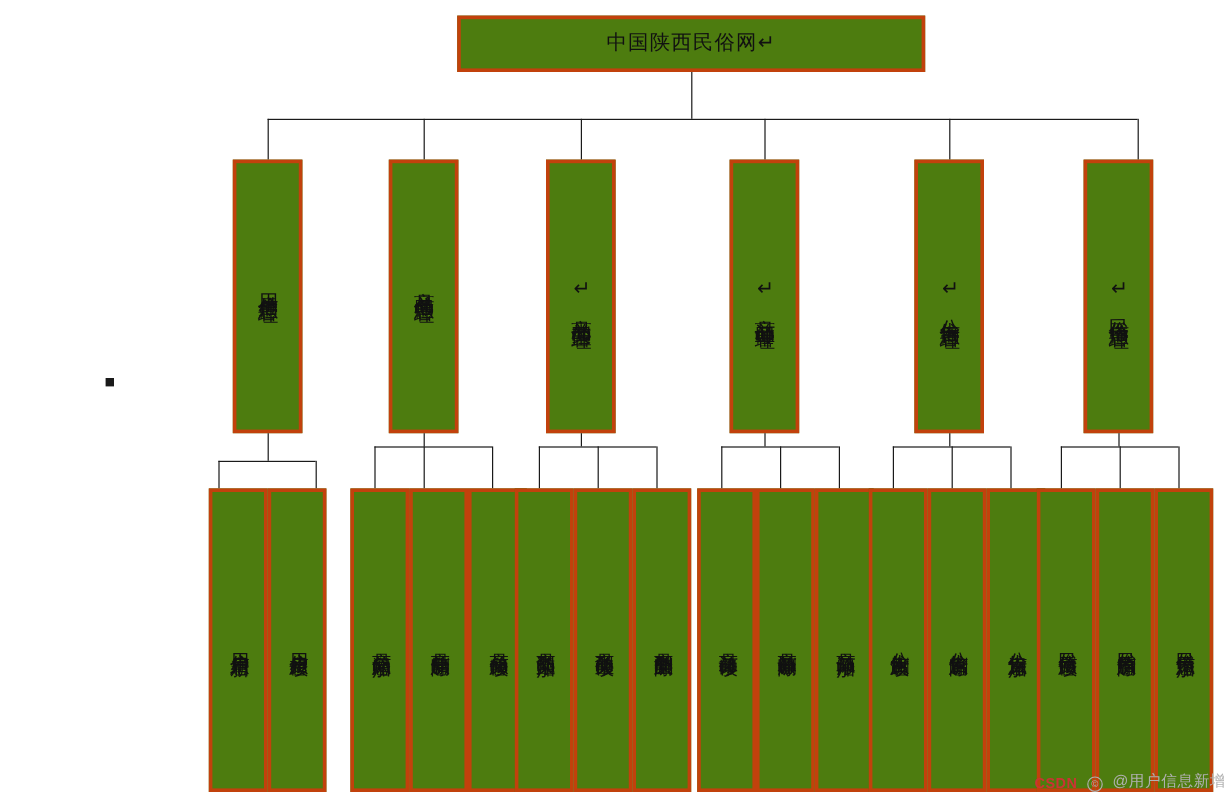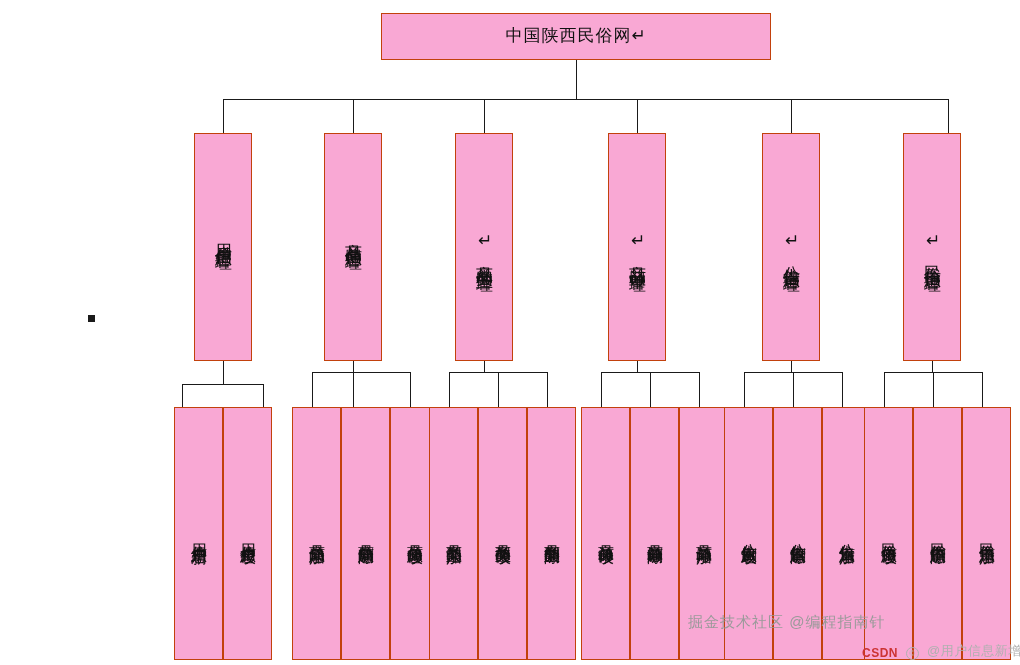--- a/index.html
+++ b/index.html
@@ -16,22 +16,22 @@
   }
   #canvas {
     position: absolute;
     left: 0; top: 0;
     width: 1020px;
     height: 665px;
   }
   .node {
     position: absolute;
     box-sizing: border-box;
-    border: 1px solid #c2410c;
-    background: #f9a8d4;
+    border: 3px solid #c2410c;
+    background: #4d7c0f;
     color: #111111;
     display: flex;
     align-items: center;
     justify-content: center;
     text-align: left;
     line-height: 1.18;
   }
   .node.root {
     font-size: 17px;
     letter-spacing: 1px;
@@ -228,20 +228,19 @@
   </div>
   <div class="node vert leaf" style="left:913px; top:407px; width:49px; height:253px;">
     <span class="txt">民俗信息删除</span>
   </div>
   <div class="node vert leaf" style="left:962px; top:407px; width:49px; height:253px;">
     <span class="txt">民俗信息添加</span>
   </div>
 
   <div class="bullet" style="left:88px; top:315px;"></div>
 
-  <div class="watermark-center">掘金技术社区  @编程指南针</div>
   <div class="watermark-bottom">
     <span class="wm-logo">CSDN</span>
     <span class="wm-dot">©</span>
     <span>@用户信息新增</span>
   </div>
 
 </div>
 
 </body></html>

